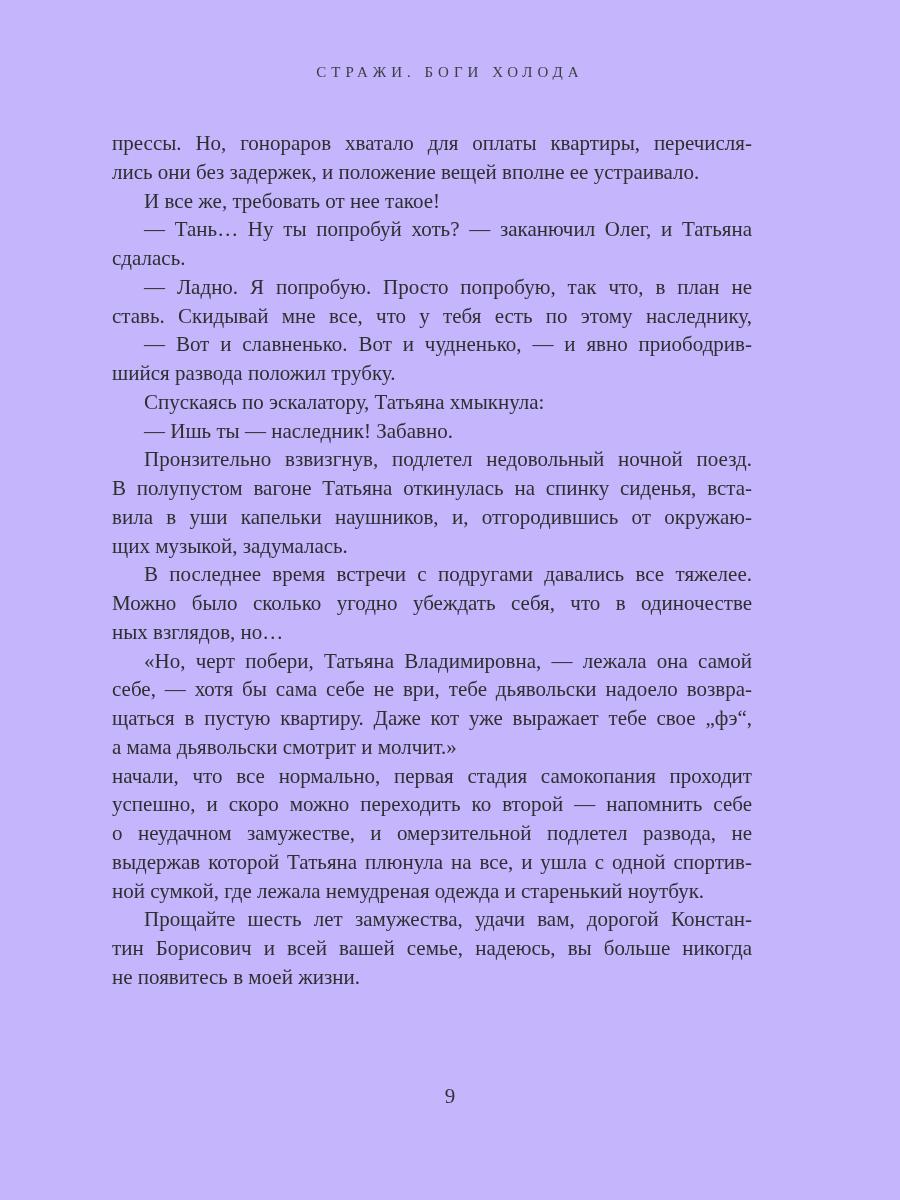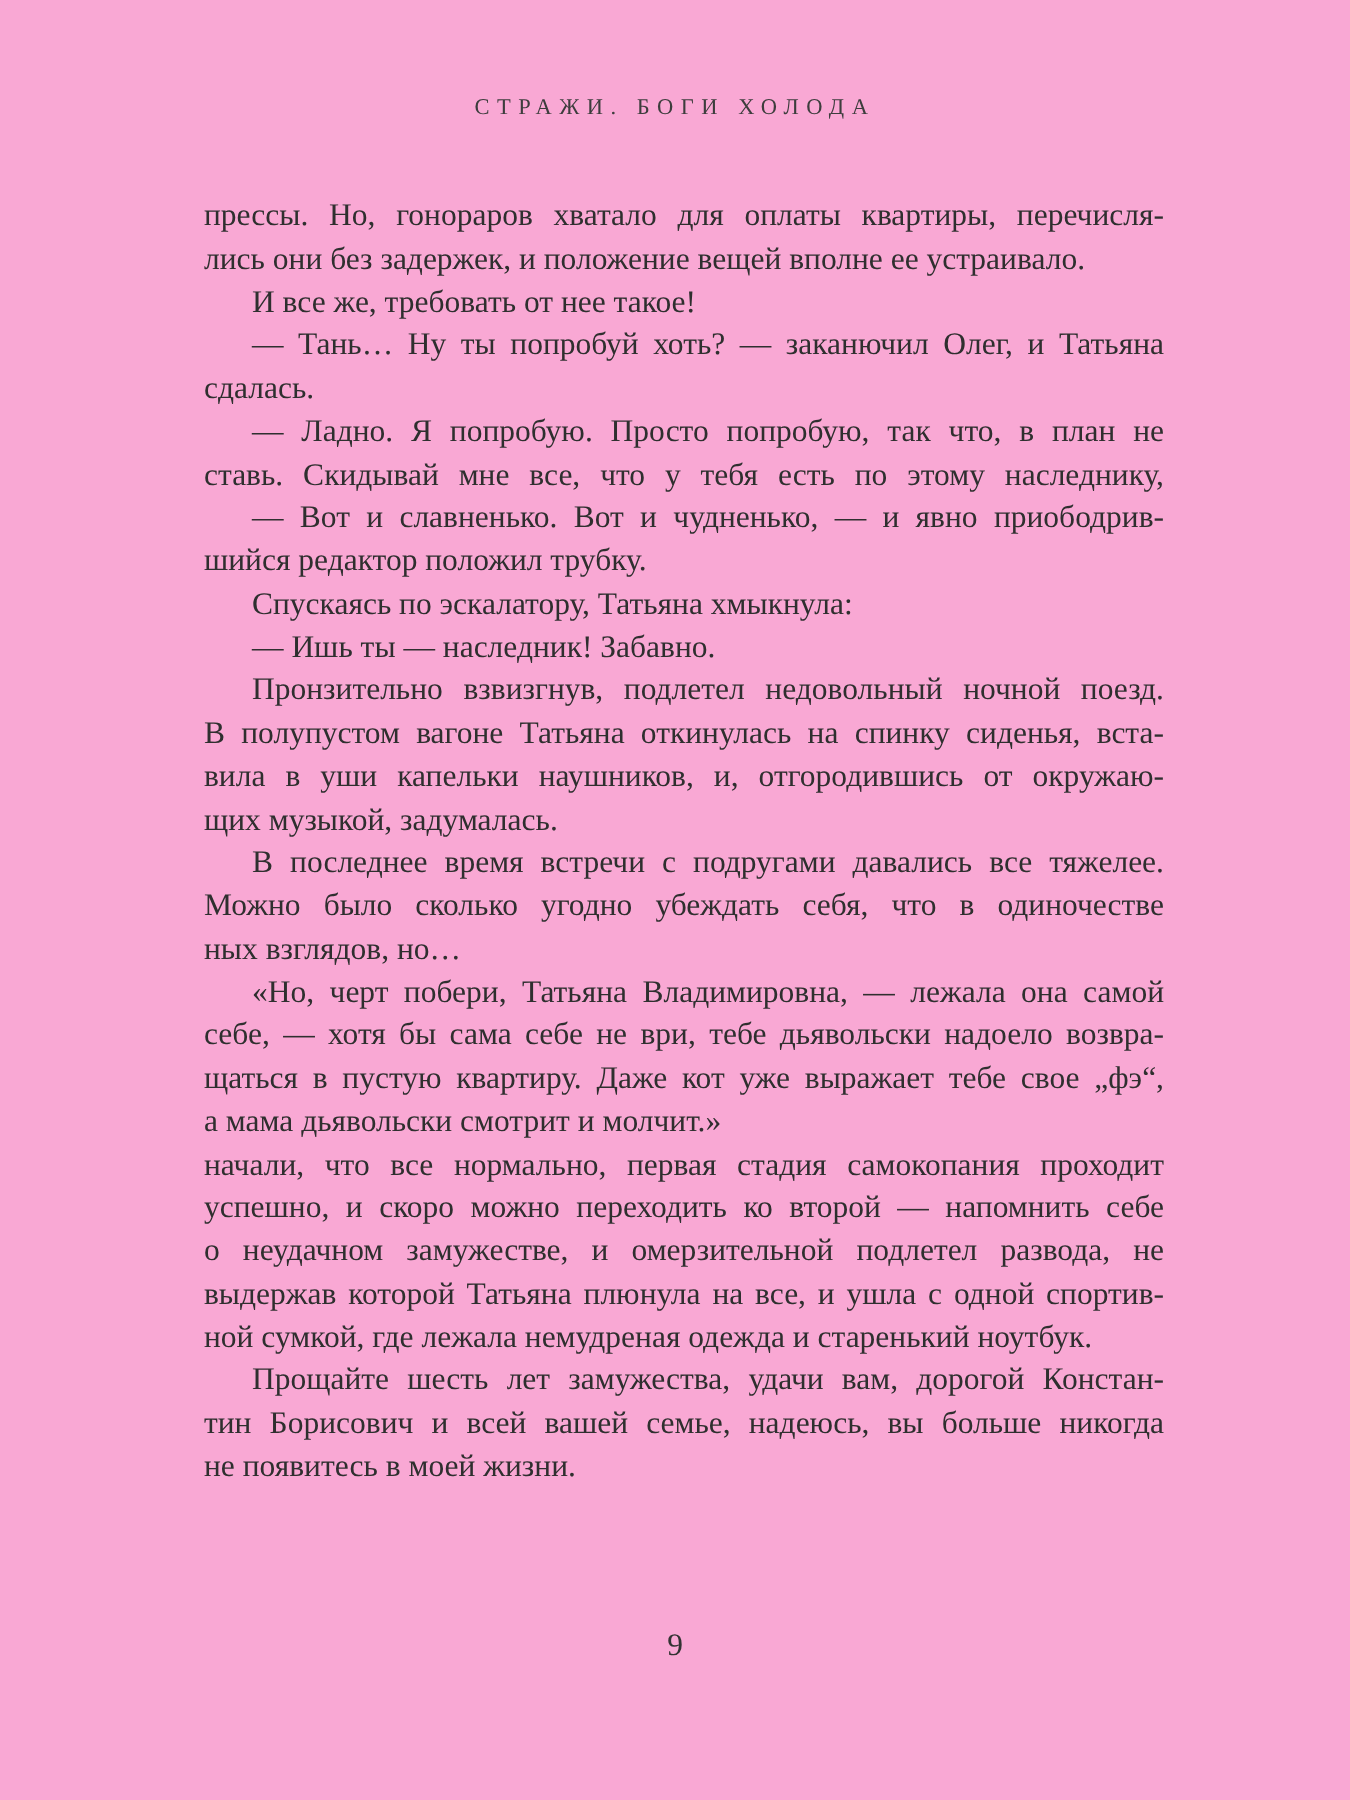--- a/index.html
+++ b/index.html
@@ -4,40 +4,40 @@
 <style>
   html, body {
     margin: 0;
     padding: 0;
     background: #ffffff;
   }
   .page {
     position: relative;
     width: 900px;
     height: 1200px;
-    background: #f9a8d4;
+    background: #c4b5fd;
     font-family: "Liberation Serif", "DejaVu Serif", serif;
     color: #2f2f2f;
     overflow: hidden;
   }
   .running-head {
     position: absolute;
     top: 64px;
     left: 0;
     width: 100%;
     text-align: center;
     font-size: 15px;
     letter-spacing: 5px;
     color: #3d3d3d;
     white-space: nowrap;
   }
   .body-text {
     position: absolute;
     top: 129px;
-    left: 136px;
+    left: 112px;
     width: 640px;
     font-size: 21px;
     line-height: 28.75px;
   }
   .paragraph {
     margin: 0;
     padding: 0;
   }
   .line {
     white-space: nowrap;
@@ -78,21 +78,21 @@
       <div class="paragraph">
         <div class="line indent">— Тань… Ну ты попробуй хоть? — заканючил Олег, и Татьяна</div>
         <div class="line last">сдалась.</div>
       </div>
       <div class="paragraph">
         <div class="line indent">— Ладно. Я попробую. Просто попробую, так что, в план не</div>
         <div class="line">ставь. Скидывай мне все, что у тебя есть по этому наследнику,</div>
       </div>
       <div class="paragraph">
         <div class="line indent">— Вот и славненько. Вот и чудненько, — и явно приободрив-</div>
-        <div class="line last">шийся редактор положил трубку.</div>
+        <div class="line last">шийся развода положил трубку.</div>
       </div>
       <div class="paragraph">
         <div class="line last indent">Спускаясь по эскалатору, Татьяна хмыкнула:</div>
       </div>
       <div class="paragraph">
         <div class="line last indent">— Ишь ты — наследник! Забавно.</div>
       </div>
       <div class="paragraph">
         <div class="line indent">Пронзительно взвизгнув, подлетел недовольный ночной поезд.</div>
         <div class="line">В полупустом вагоне Татьяна откинулась на спинку сиденья, вста-</div>

